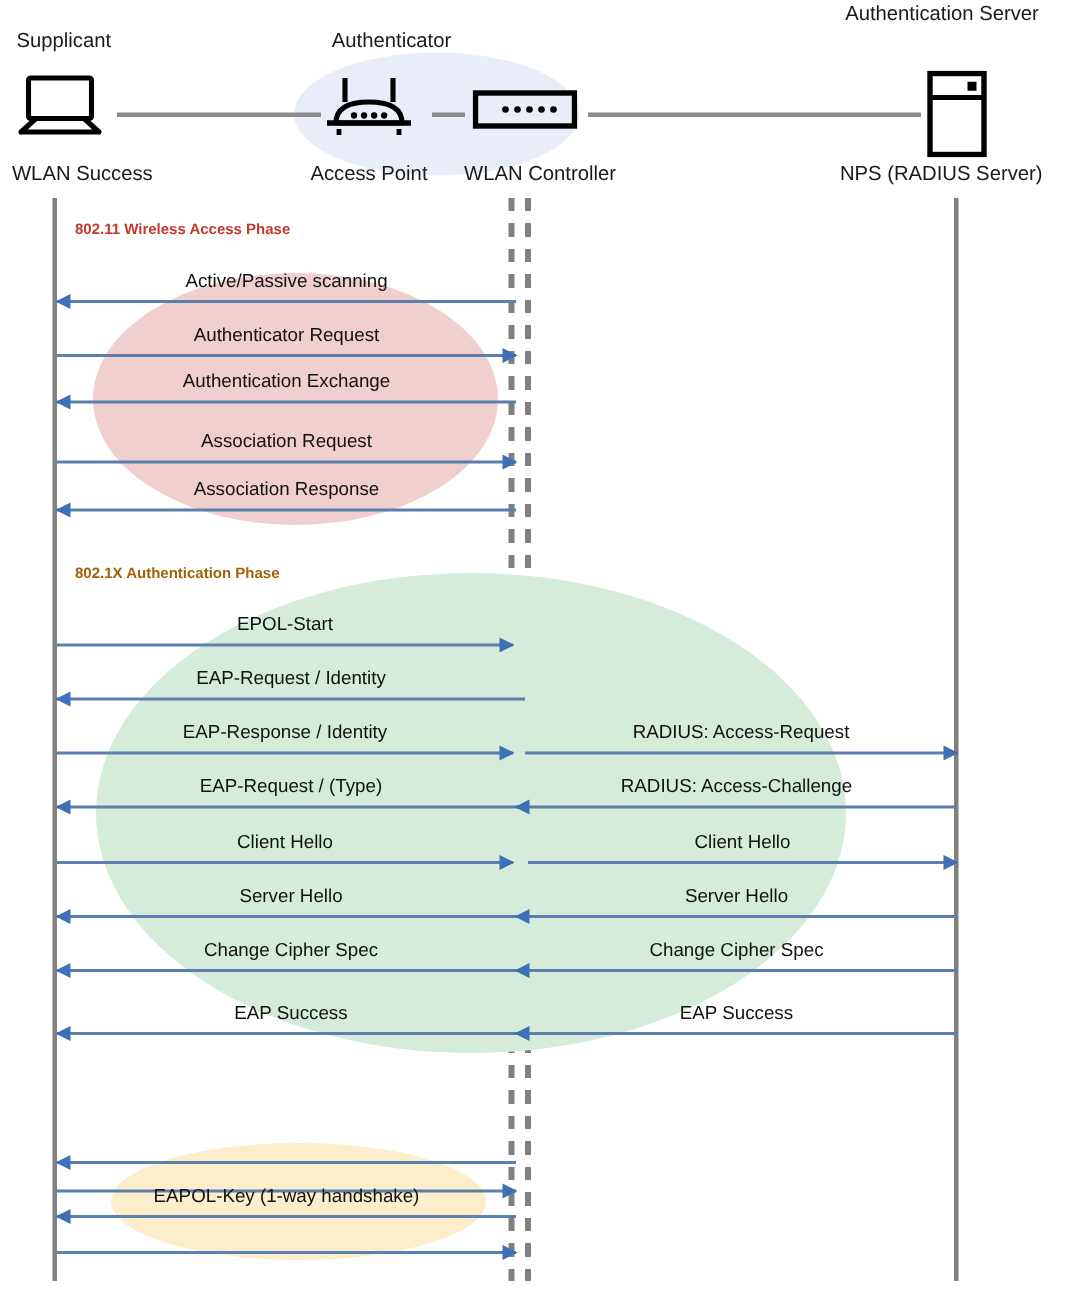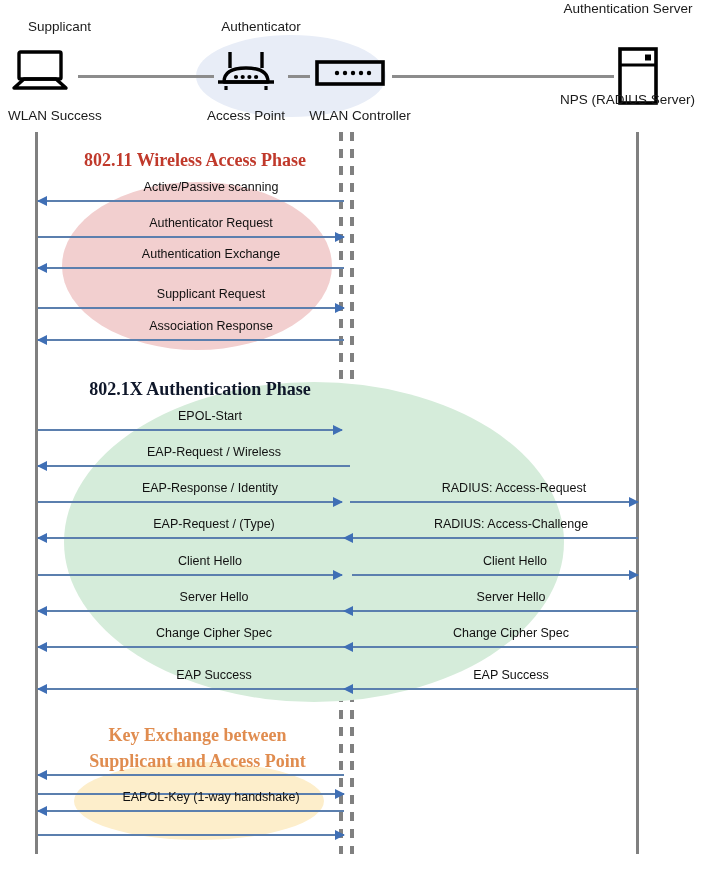--- a/index.html
+++ b/index.html
@@ -67,26 +67,25 @@
   .phase-ellipse {
     position: absolute;
     border-radius: 50%;
   }
   .ellipse-pink   { background: #f2cfcf; }
   .ellipse-green  { background: #d5ecda; }
   .ellipse-yellow { background: #fdeecb; }
   
   .phase-title {
     position: absolute;
-    font-size: 18px;
+    font-size: 10px;
     font-weight: bold;
-    text-align: center;
+    text-align: left;
     white-space: pre-line;
     line-height: 1.45;
-    font-family: Liberation Serif, serif;
   }
   
   .msg {
     position: absolute;
     height: 0;
   }
   .msg-line {
     position: absolute;
     left: 0;
     top: 0;
@@ -111,35 +110,34 @@
   }
   .msg-label {
     position: absolute;
     bottom: 6px;
     left: 0;
     width: 100%;
     text-align: center;
     font-size: 12.5px;
     color: #111111;
     white-space: nowrap;
-    padding-left: 20px;
   }
 </style>
 </head>
 <body>
 
 <div id="canvas">
 
   <div class="auth-blob"></div>
 
   <div class="hlink" style="left:78px; top:75px; width:136px;"></div>
   <div class="hlink" style="left:288px; top:75px; width:22px;"></div>
   <div class="hlink" style="left:392px; top:75px; width:222px;"></div>
 
-  <div class="role-label" style="left:0px; top:19px; width:160px; text-align:left; padding-left:28px;">Supplicant</div>
+  <div class="role-label" style="left:0px; top:19px; width:160px; text-align:left; padding-left:11px;">Supplicant</div>
   <div class="icon-wrap" style="left:10px; top:50px;">
     <svg width="60" height="42" viewBox="0 0 60 42">
       <rect x="9" y="2" width="42" height="27" rx="1.5" fill="none" stroke="#000" stroke-width="3.4"></rect>
       <path d="M4 38 L14 29 L46 29 L56 38 Z" fill="none" stroke="#000" stroke-width="3.4" stroke-linejoin="round"></path>
     </svg>
   </div>
   <div class="device-label" style="left:0px; top:108px; width:130px; text-align:left; padding-left:8px;">WLAN Success</div>
 
   <div class="role-label" style="left:196px; top:19px; width:130px;">Authenticator</div>
   <div class="icon-wrap" style="left:216px; top:48px;">
@@ -171,21 +169,21 @@
   <div class="device-label" style="left:295px; top:108px; width:130px;">WLAN Controller</div>
 
   <div class="role-label" style="left:543px; top:1px; width:170px; text-align:center;">Authentication Server</div>
   <div class="icon-wrap" style="left:617px; top:47px;">
     <svg width="42" height="58" viewBox="0 0 42 58">
       <rect x="3" y="2" width="36" height="54" fill="none" stroke="#000" stroke-width="3.6"></rect>
       <line x1="3" y1="18" x2="39" y2="18" stroke="#000" stroke-width="3.2"></line>
       <rect x="28" y="7.5" width="6" height="6" fill="#000"></rect>
     </svg>
   </div>
-  <div class="device-label" style="left:545px; top:92px; width:165px;">NPS (RADIUS Server)</div>
+  <div class="device-label" style="left:545px; top:108px; width:165px;">NPS (RADIUS Server)</div>
 
   <div class="lifeline" style="left:35px; top:132px; height:722px;"></div>
   <div class="lifeline-dashed" style="left:339px; top:132px; height:722px;"></div>
   <div class="lifeline-dashed" style="left:350px; top:132px; height:722px;"></div>
   <div class="lifeline" style="left:636px; top:132px; height:722px;"></div>
 
   <div class="phase-ellipse ellipse-pink" style="left:62px; top:182px; width:270px; height:168px;"></div>
   <div class="phase-title" style="left:50px; top:147px; width:290px; color:#c0392b;">802.11 Wireless Access Phase</div>
 
   <div class="msg" style="left:38px; top:200px; width:306px;">
@@ -199,40 +197,40 @@
     <div class="msg-label">Authenticator Request</div>
   </div>
   <div class="msg" style="left:38px; top:267px; width:306px;">
     <div class="msg-line"></div>
     <div class="msg-head left"></div>
     <div class="msg-label">Authentication Exchange</div>
   </div>
   <div class="msg" style="left:38px; top:307px; width:306px;">
     <div class="msg-line"></div>
     <div class="msg-head right"></div>
-    <div class="msg-label">Supplicant Request</div>
+    <div class="msg-label">Association Request</div>
   </div>
   <div class="msg" style="left:38px; top:339px; width:306px;">
     <div class="msg-line"></div>
     <div class="msg-head left"></div>
     <div class="msg-label">Association Response</div>
   </div>
 
   <div class="phase-ellipse ellipse-green" style="left:64px; top:382px; width:500px; height:320px;"></div>
-  <div class="phase-title" style="left:50px; top:376px; width:300px; color:#0f172a;">802.1X Authentication Phase</div>
+  <div class="phase-title" style="left:50px; top:376px; width:300px; color:#a16207;">802.1X Authentication Phase</div>
 
   <div class="msg" style="left:38px; top:429px; width:304px;">
     <div class="msg-line"></div>
     <div class="msg-head right"></div>
     <div class="msg-label">EPOL-Start</div>
   </div>
   <div class="msg" style="left:38px; top:465px; width:312px;">
     <div class="msg-line"></div>
     <div class="msg-head left"></div>
-    <div class="msg-label">EAP-Request / Wireless</div>
+    <div class="msg-label">EAP-Request / Identity</div>
   </div>
   <div class="msg" style="left:38px; top:501px; width:304px;">
     <div class="msg-line"></div>
     <div class="msg-head right"></div>
     <div class="msg-label">EAP-Response / Identity</div>
   </div>
   <div class="msg" style="left:38px; top:537px; width:312px;">
     <div class="msg-line"></div>
     <div class="msg-head left"></div>
     <div class="msg-label">EAP-Request / (Type)</div>
@@ -283,22 +281,20 @@
     <div class="msg-head left"></div>
     <div class="msg-label">Change Cipher Spec</div>
   </div>
   <div class="msg" style="left:344px; top:688px; width:294px;">
     <div class="msg-line"></div>
     <div class="msg-head left"></div>
     <div class="msg-label">EAP Success</div>
   </div>
 
   <div class="phase-ellipse ellipse-yellow" style="left:74px; top:762px; width:250px; height:78px;"></div>
-  <div class="phase-title" style="left:60px; top:722px; width:275px; color:#e08c4f;">Key Exchange between
-Supplicant and Access Point</div>
 
   <div class="msg" style="left:38px; top:774px; width:306px;">
     <div class="msg-line"></div>
     <div class="msg-head left"></div>
     <div class="msg-label"></div>
   </div>
   <div class="msg" style="left:38px; top:793px; width:306px;">
     <div class="msg-line"></div>
     <div class="msg-head right"></div>
     <div class="msg-label"></div>

